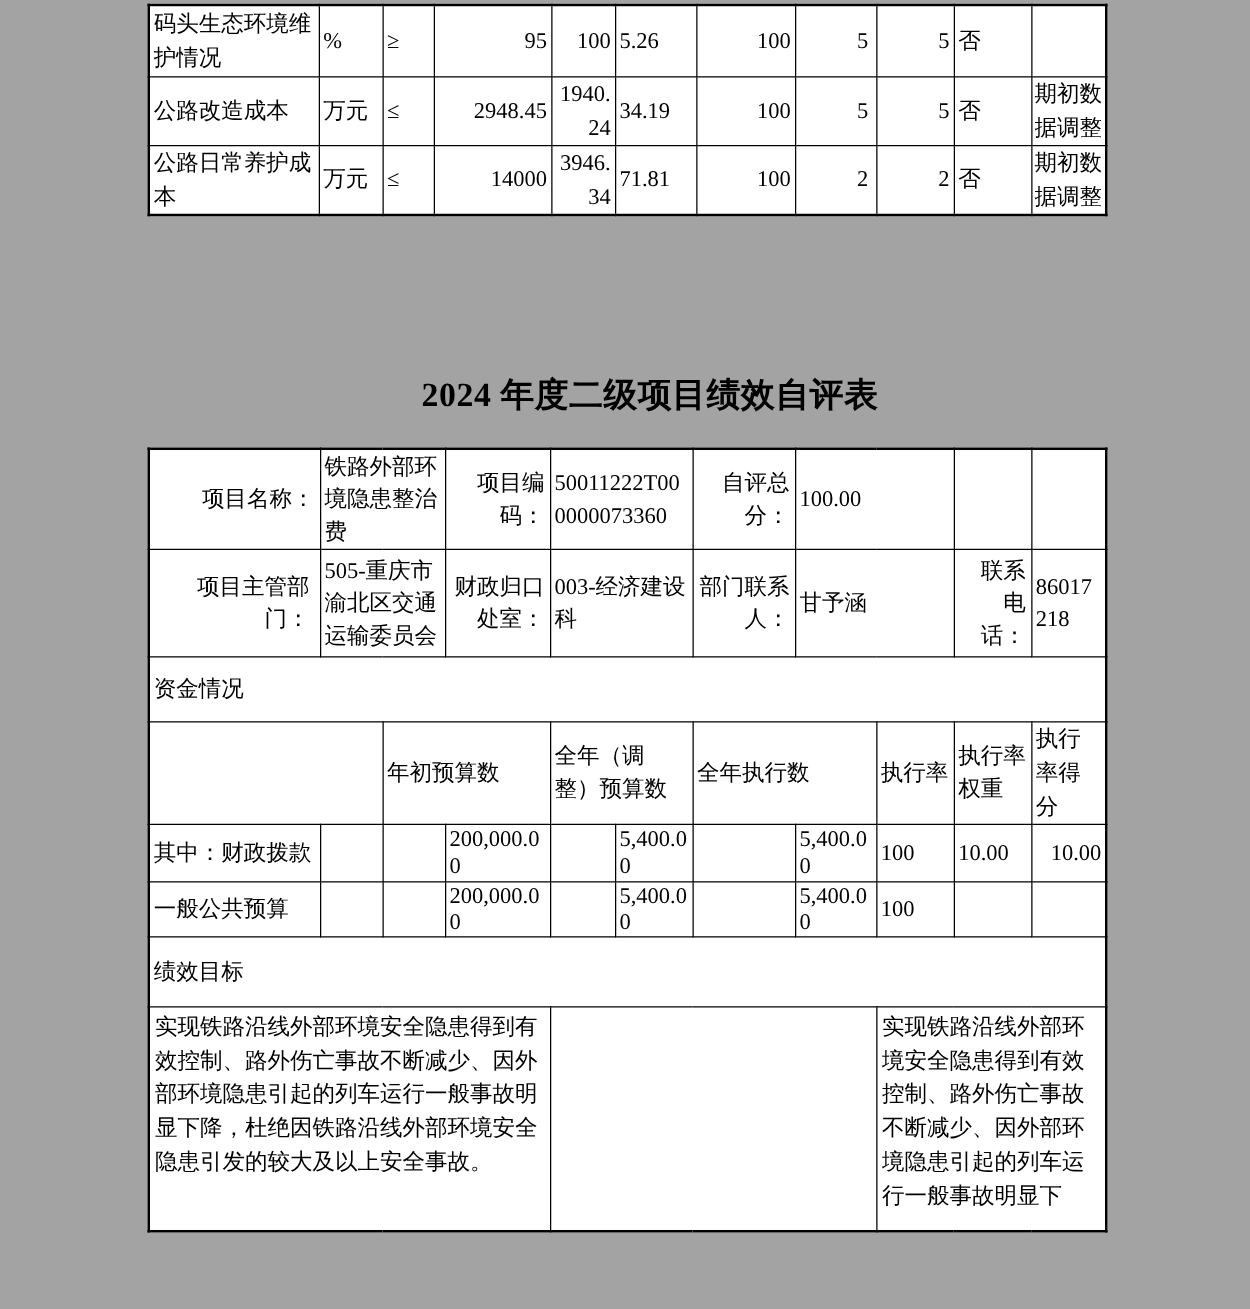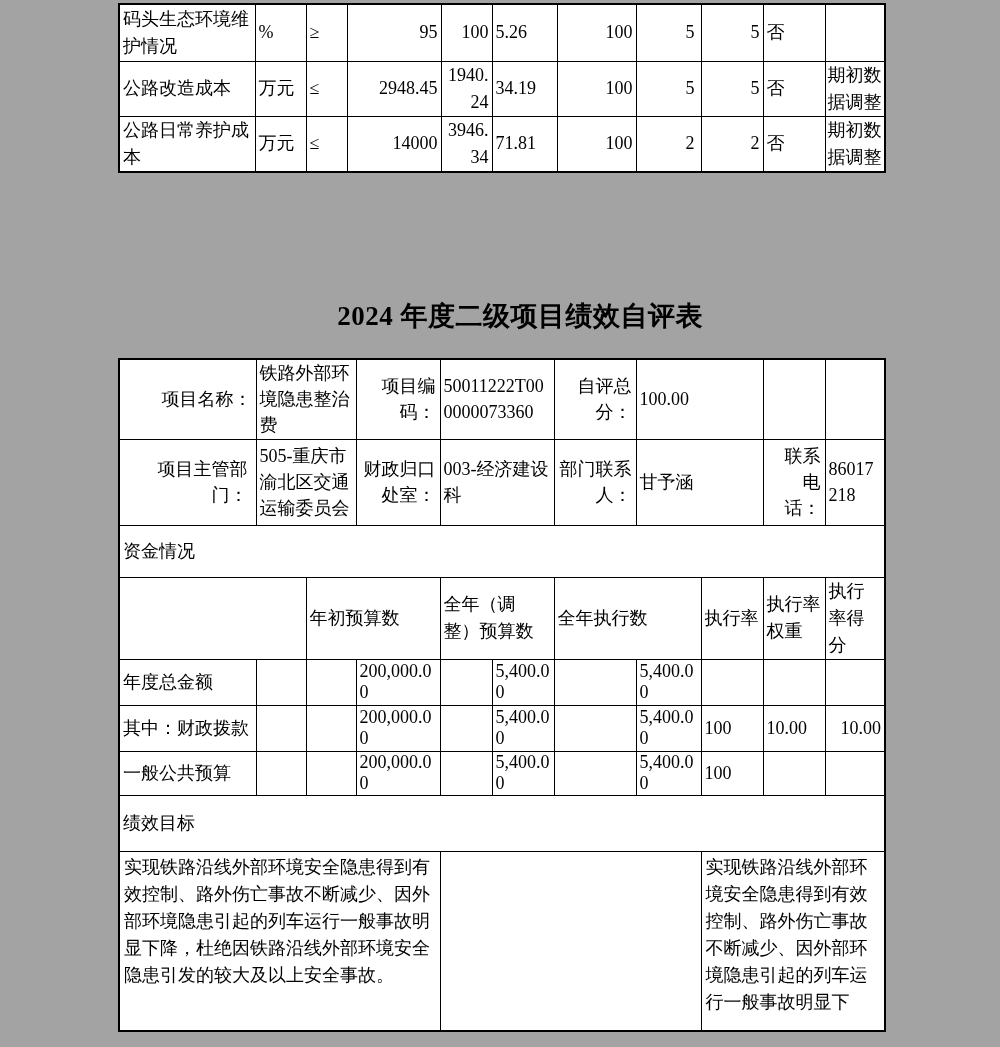--- a/index.html
+++ b/index.html
@@ -129,33 +129,20 @@
     <tr style="height:59px">
       <td colspan="2"></td>
       <td class="ac" colspan="2">年初预算数</td>
       <td class="ac" colspan="2">全年（调整）预算数</td>
       <td class="ac" colspan="2">全年执行数</td>
       <td class="ac">执行率</td>
       <td class="ac">执行率权重</td>
       <td class="ac">执行率得分</td>
     </tr>
     <tr style="height:46px">
-      <td class="al">年度总金额</td>
-      <td></td>
-      <td></td>
-      <td class="al wb lh21">200,000.00</td>
-      <td></td>
-      <td class="al wb lh21">5,400.00</td>
-      <td></td>
-      <td class="al wb lh21">5,400.00</td>
-      <td class="al"></td>
-      <td class="al"></td>
-      <td class="ar"></td>
-    </tr>
-    <tr style="height:46px">
       <td class="al">其中：财政拨款</td>
       <td></td>
       <td></td>
       <td class="al wb lh21">200,000.00</td>
       <td></td>
       <td class="al wb lh21">5,400.00</td>
       <td></td>
       <td class="al wb lh21">5,400.00</td>
       <td class="al">100</td>
       <td class="al">10.00</td>

